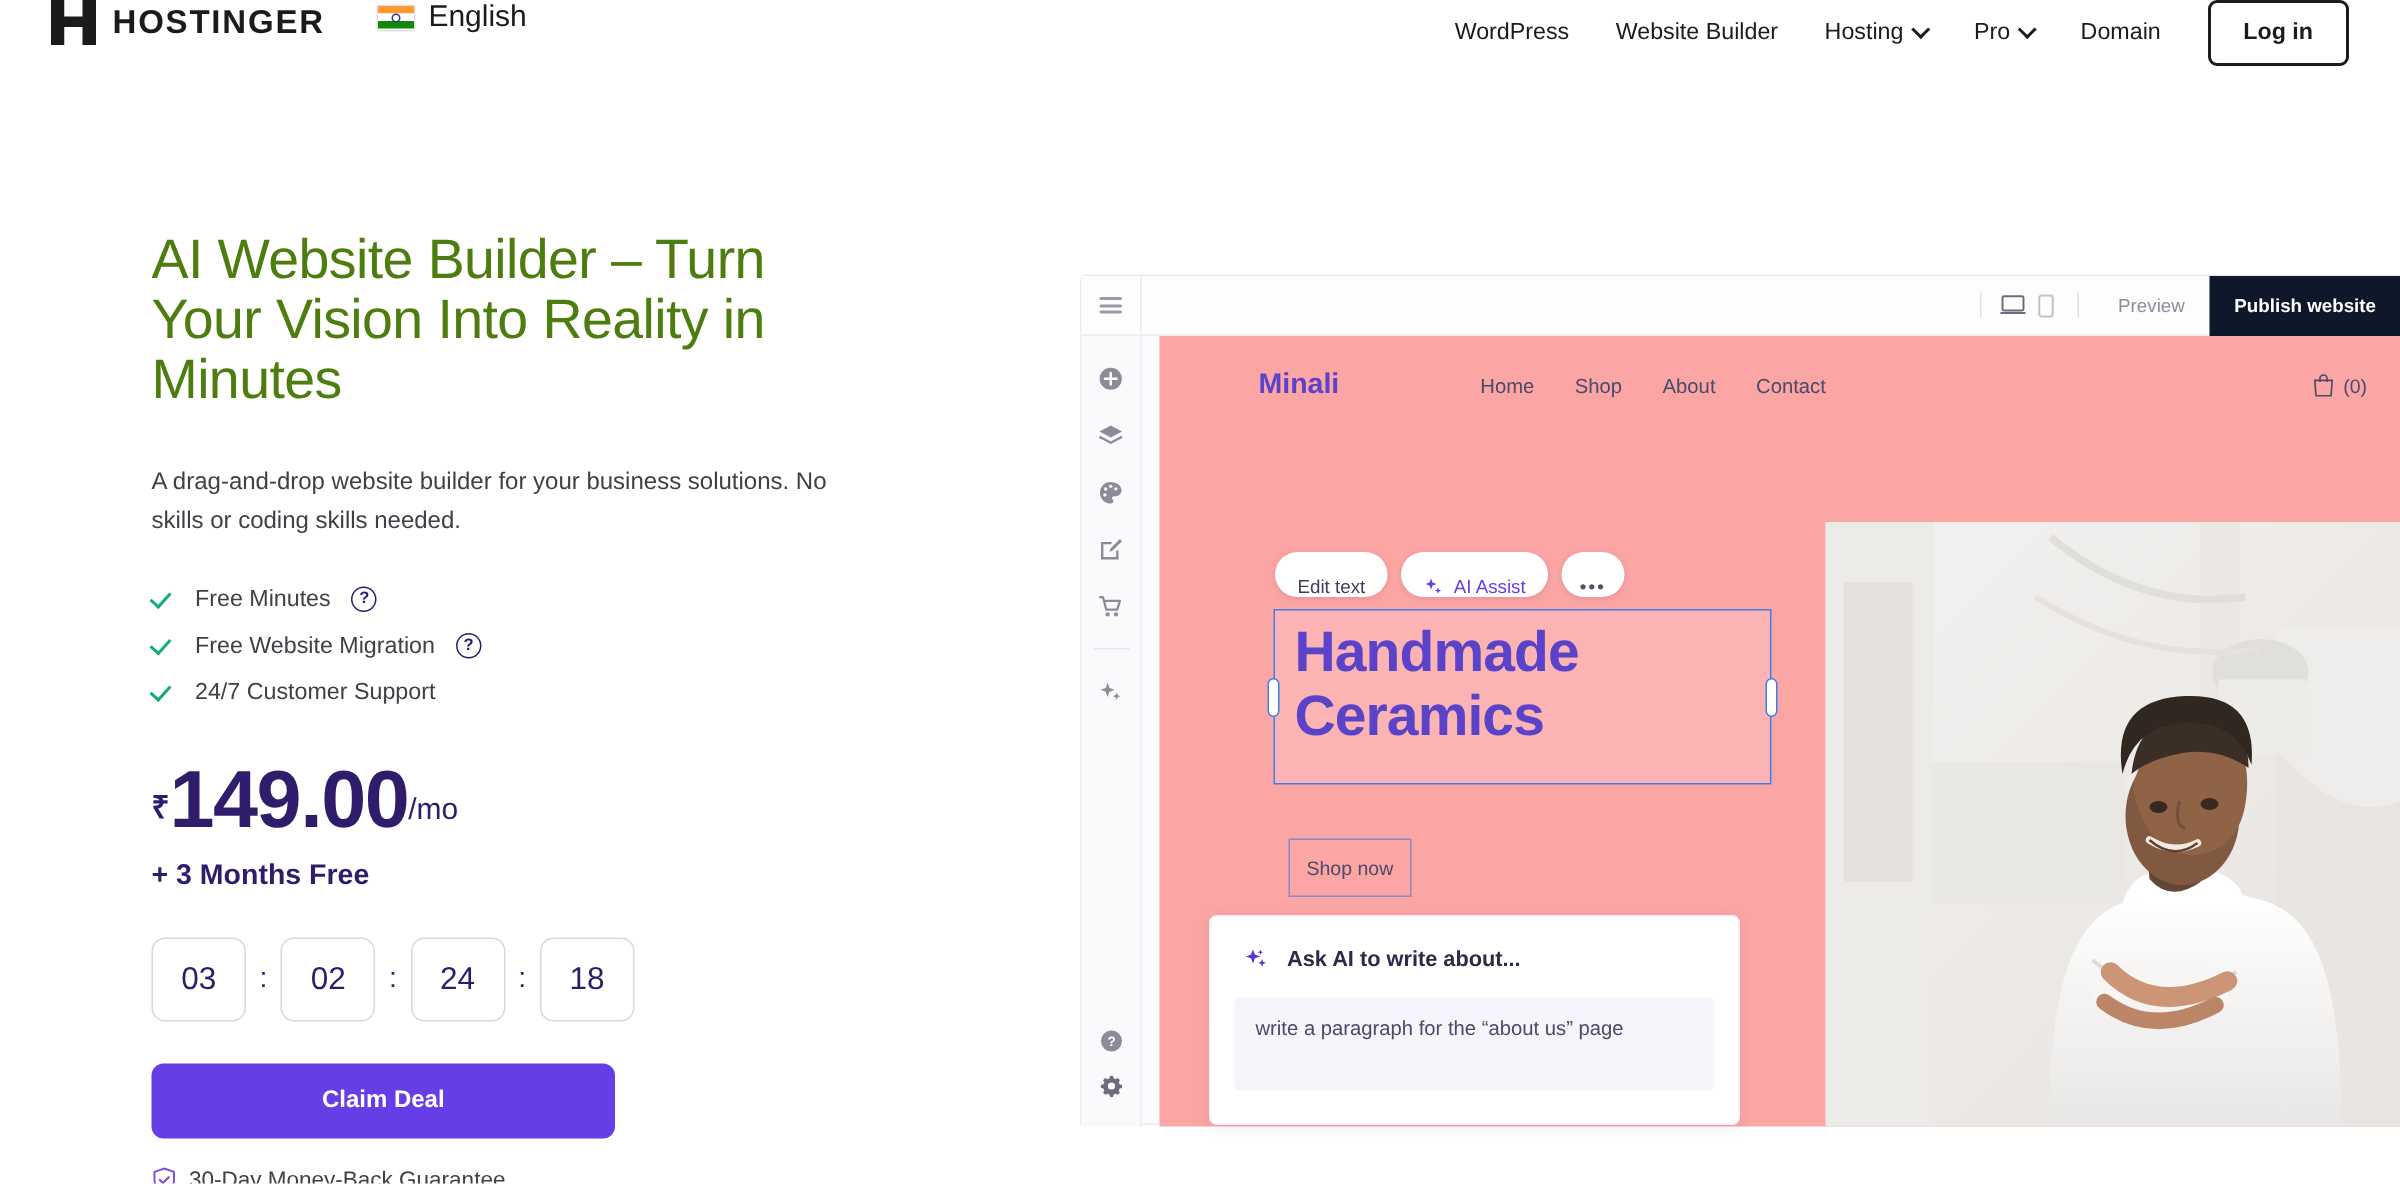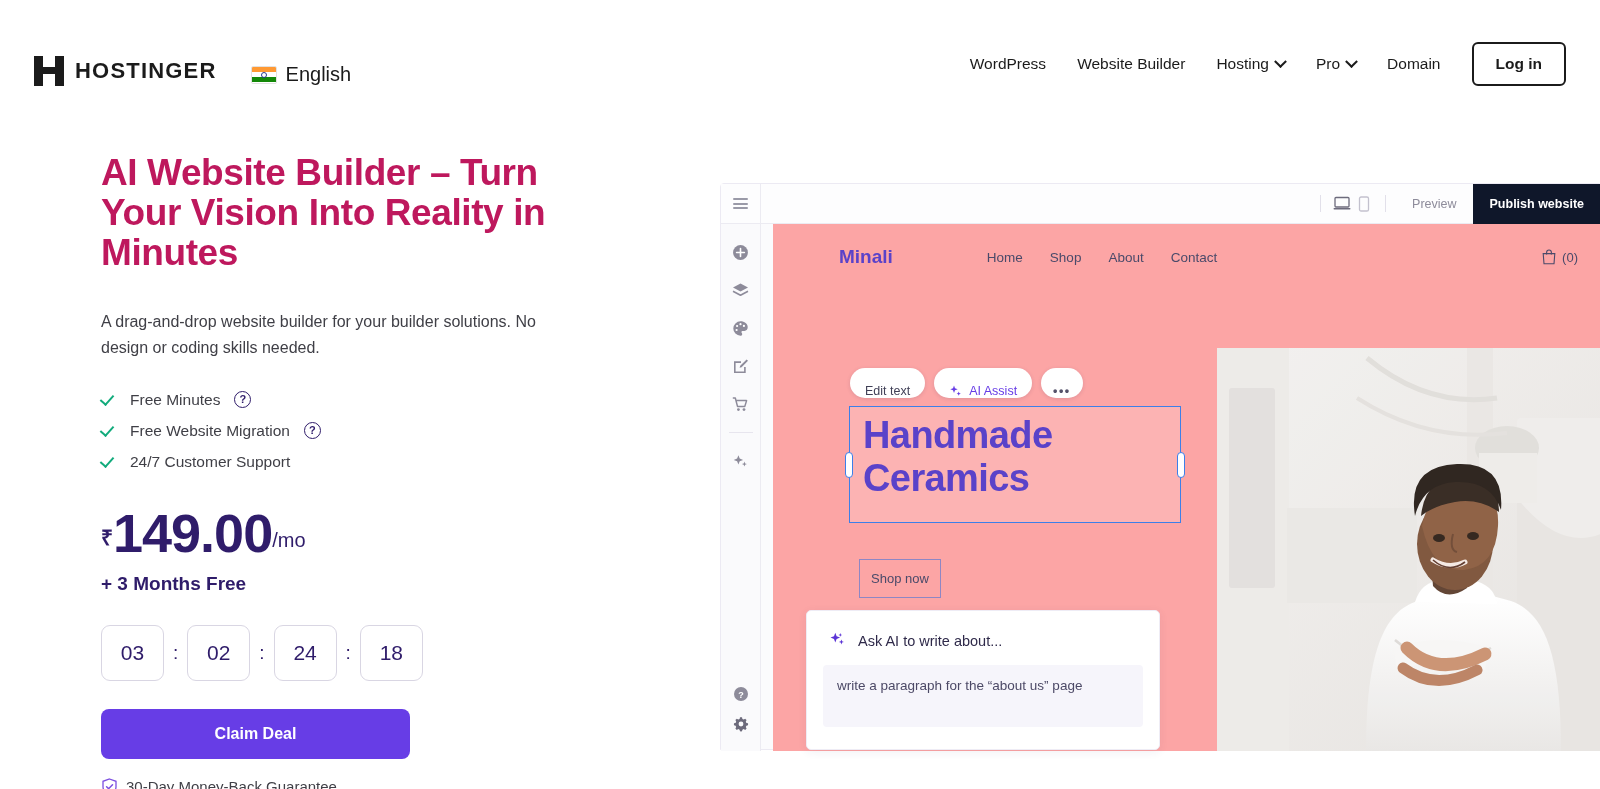--- a/index.html
+++ b/index.html
@@ -8,21 +8,21 @@
     background: #ffffff;
     font-family: "Liberation Sans", sans-serif;
     overflow: hidden;
   }
   .page { position: relative; width: 1600px; height: 789px; }
 
   
   .topnav {
     position: absolute; top: 0; left: 0;
     width: 1600px; height: 86px;
-    display: flex; align-items: flex-end;
+    display: flex; align-items: flex-start;
   }
   .brand-group { display: flex; align-items: center; margin-left: 34px; }
   .logo-mark { width: 30px; height: 30px; position: relative; }
   .logo-mark .bar { position: absolute; background: #1b1b1b; }
   .logo-mark .b1 { left: 0; top: 0; width: 9px; height: 30px;
      clip-path: polygon(0 0,100% 0,100% 100%,0 100%); }
   .logo-mark .b2 { right: 0; top: 0; width: 9px; height: 30px; }
   .logo-mark .b3 { left: 7px; top: 11px; width: 16px; height: 7px; }
   .logo-mark .nk1 { left:0; top:0; width:9px; height:8px; background:#fff;
      transform: skewY(32deg); transform-origin: left top;}
@@ -63,22 +63,22 @@
   }
   .login-btn {
     border: 2px solid #1b1b1b; border-radius: 6px;
     padding: 11px 22px; font-size: 15.5px; font-weight: 700;
     color: #1b1b1b; background: #fff; cursor: pointer; white-space: nowrap;
   }
 
   
   .hero-left { position: absolute; left: 101px; top: 153px; width: 560px; }
   .hero-title {
-    font-size: 37px; line-height: 1.08; font-weight: 700;
-    color: #be185d; letter-spacing: -0.4px; max-width: 470px;
+    font-size: 37px; line-height: 1.08; font-weight: 400;
+    color: #4d7c0f; letter-spacing: -0.4px; max-width: 470px;
   }
   .hero-sub {
     margin-top: 36px; font-size: 16px; line-height: 1.62; color: #3f3f46;
     max-width: 470px;
   }
   .feature-list { margin-top: 30px; display: flex; flex-direction: column; gap: 13px; }
   .feature {
     display: flex; align-items: center; gap: 14px;
     font-size: 15.5px; color: #3f3f46;
   }
@@ -218,22 +218,22 @@
   }
   .hero-photo svg { position: absolute; left: 0; top: 0; }
 
   .ai-panel {
     position: absolute; left: 806px; top: 610px;
     width: 354px; height: 140px; background: #fff;
     border: 1px solid #eeecf5; border-radius: 5px;
     box-shadow: 0 2px 10px rgba(50,40,90,.07); z-index: 12;
   }
   .ai-head {
-    display: flex; align-items: flex-end; gap: 12px;
-    padding: 21px 0 0 22px; font-size: 14.5px; font-weight: 400; color: #2f2a4a;
+    display: flex; align-items: flex-start; gap: 12px;
+    padding: 21px 0 0 22px; font-size: 14.5px; font-weight: 700; color: #2f2a4a;
   }
   .ai-input {
     margin: 16px 16px 0 16px; height: 62px; background: #f6f5fb;
     border-radius: 4px; padding: 13px 14px; font-size: 13.5px; color: #4c4966;
   }
 </style>
 </head>
 <body>
 
 <div class="page">
@@ -274,21 +274,21 @@
       </div>
       <div class="nav-item">
         <span>Domain</span>
       </div>
       <button class="login-btn">Log in</button>
     </div>
   </div>
 
   <div class="hero-left">
     <h1 class="hero-title">AI Website Builder – Turn Your Vision Into Reality in Minutes</h1>
-    <p class="hero-sub">A drag-and-drop website builder for your builder solutions. No design or coding skills needed.</p>
+    <p class="hero-sub">A drag-and-drop website builder for your business solutions. No skills or coding skills needed.</p>
 
     <div class="feature-list">
       <div class="feature">
         <span class="tick"></span>
         <span>Free Minutes</span>
         <span class="qmark">?</span>
       </div>
       <div class="feature">
         <span class="tick"></span>
         <span>Free Website Migration</span>

